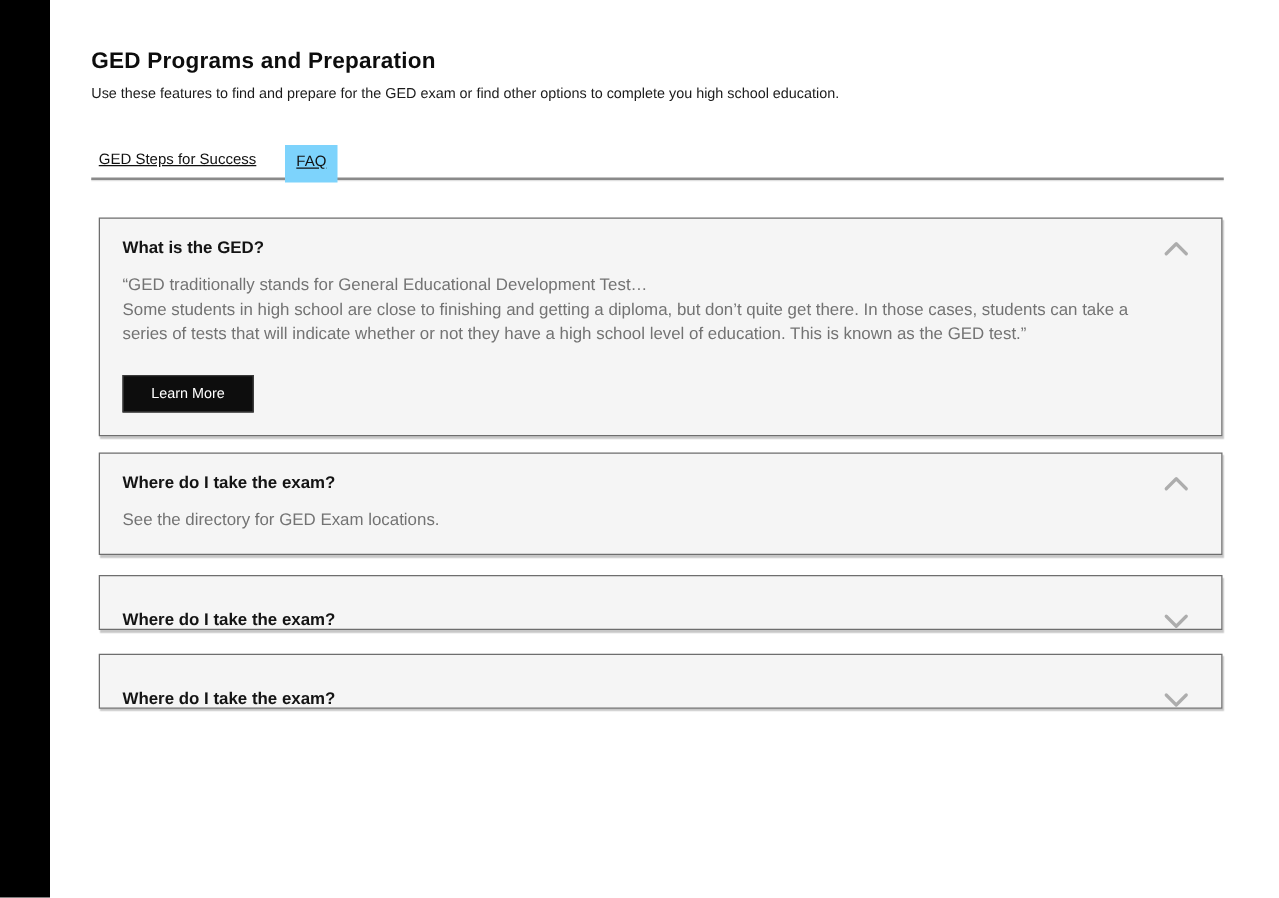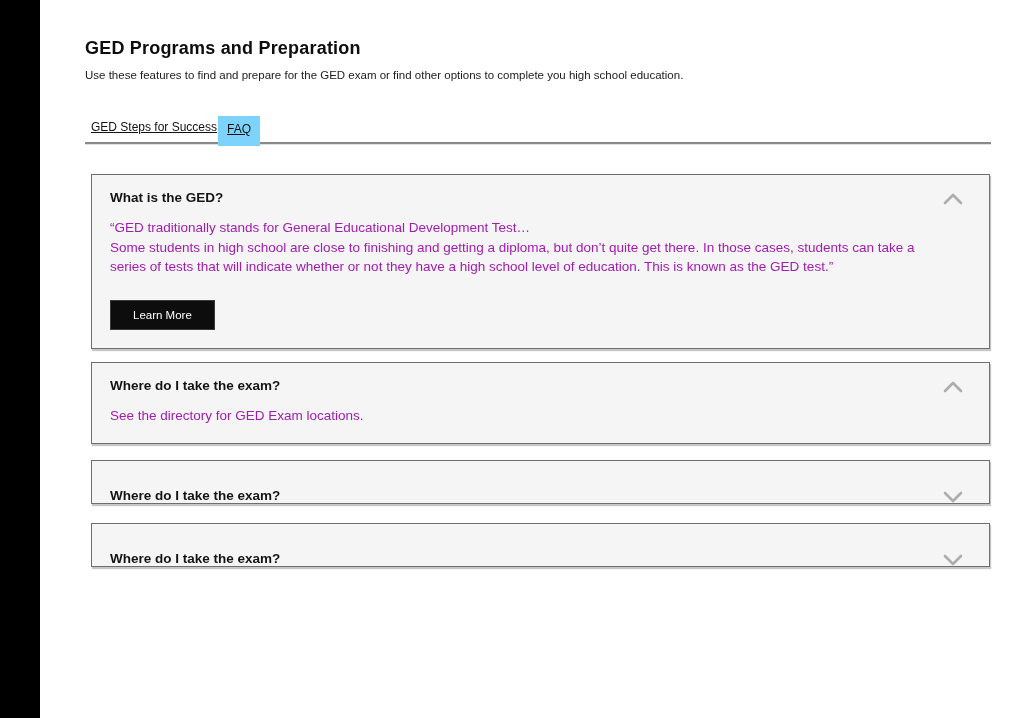--- a/index.html
+++ b/index.html
@@ -14,21 +14,21 @@
   .side-rail {
     position: absolute;
     left: 0; top: 0;
     width: 40px; height: 718px;
     background: #000000;
   }
   .content {
     position: absolute;
     left: 40px; top: 0;
     width: 836px; height: 718px;
-    padding: 38px 0 0 45px;
+    padding: 38px 0 0 33px;
     background: #ffffff;
   }
   .page-title {
     font-size: 18px;
     font-weight: 700;
     letter-spacing: 0.2px;
     color: #0d0d0d;
   }
   .subtitle {
     margin-top: 10px;
@@ -47,20 +47,21 @@
     left: 0; bottom: 0;
     width: 100%; height: 2px;
     background: #8a8a8a;
     box-shadow: 0 1px 0 rgba(0,0,0,0.12);
   }
   .tabs {
     position: absolute;
     left: 5px; bottom: 0;
     display: flex;
     align-items: flex-end;
+    gap: 22px;
   }
   .tab {
     display: inline-block;
     font-size: 12px;
     color: #111111;
     text-decoration: underline;
     padding: 6px 1px 10px;
     cursor: pointer;
     white-space: nowrap;
   }
@@ -96,21 +97,21 @@
     font-size: 13.5px;
     font-weight: 700;
     color: #141414;
   }
   .chevron { display: inline-flex; align-items: center; }
   .panel-body { padding: 0 26px 18px 18px; }
   .panel-body p {
     margin-top: 13px;
     font-size: 13.5px;
     line-height: 19.5px;
-    color: #a21caf;
+    color: #737373;
     max-width: 818px;
   }
   .btn-row { display: flex; gap: 24px; margin-top: 23px; }
   .btn {
     display: inline-block;
     background: #0d0d0d;
     color: #ffffff;
     border: 1px solid #3a3a3a;
     font-family: "Liberation Sans", "DejaVu Sans", sans-serif;
     font-size: 11.5px;

